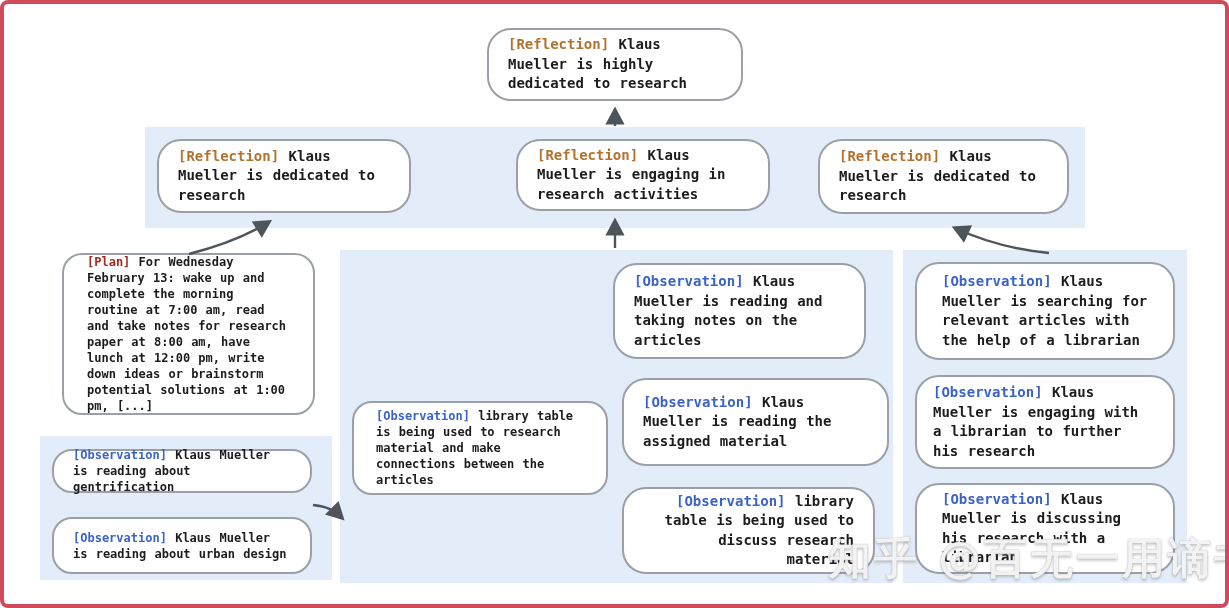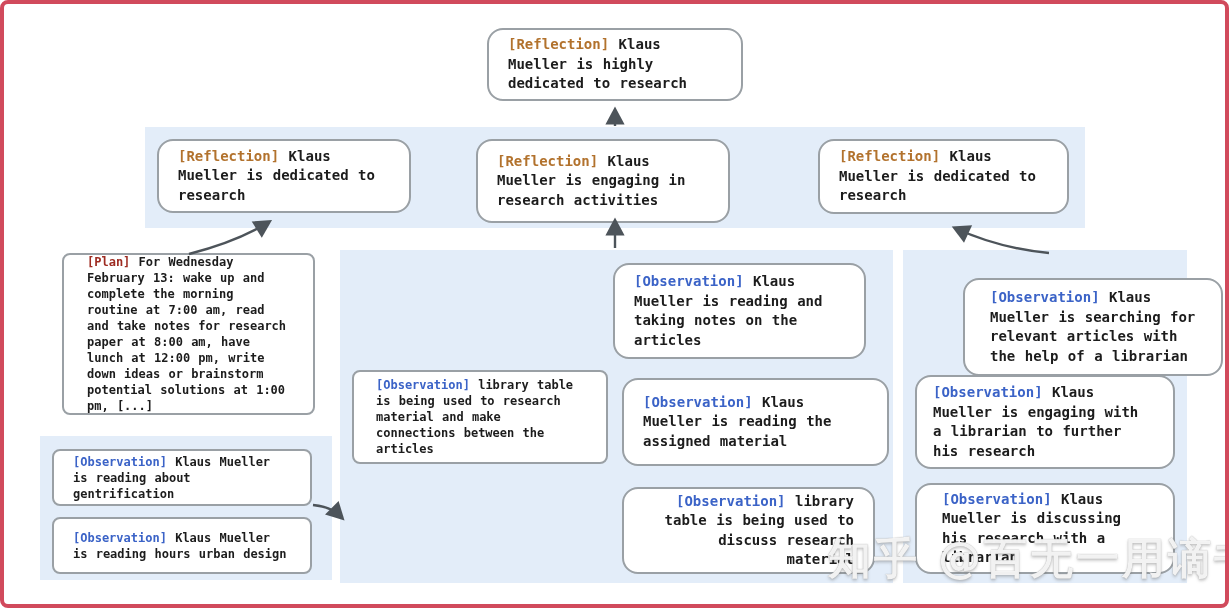--- a/index.html
+++ b/index.html
@@ -21,42 +21,42 @@
     z-index: 50;
   }
   .band {
     position: absolute;
     background: #e3edf9;
   }
   .node {
     position: absolute;
     background: #ffffff;
     border: 2px solid #9aa0a5;
-    border-radius: 16px;
+    border-radius: 24px;
     display: flex;
     align-items: center;
     z-index: 5;
   }
   .node .txt {
     width: 100%;
     font-weight: bold;
     color: #1c1c1c;
     font-size: 14px;
     line-height: 19.5px;
     word-spacing: 1px;
   }
   .node.lg { padding: 8px 19px; }
-  .node.sm { border-radius: 8px; }
+  .node.sm { border-radius: 20px; }
   .node.sm .txt { font-size: 12px; line-height: 16px; }
   .node.pad23 { padding: 8px 23px; }
   .node.pad25 { padding: 8px 25px; }
   .plan-box { padding: 11px 23px; }
   .plan-box .txt { line-height: 15.4px; }
   .obs-sm { padding: 10px 19px; }
-  .lib-sm { padding: 28px 22px; }
+  .lib-sm { padding: 28px 22px; margin-top: 31px; }
   .lib-sm .txt { line-height: 15.8px; }
   .tag-reflection { color: #b2722d; }
   .tag-observation { color: #3b63c7; }
   .tag-plan { color: #9e2c22; }
   svg.arrows {
     position: absolute;
     left: 0; top: 0;
     z-index: 8;
     pointer-events: none;
   }
@@ -99,53 +99,53 @@
     </g>
   </svg>
 
   <div class="node lg" style="left:487px; top:28px; width:256px; height:73px;">
     <div class="txt"><span class="tag-reflection">[Reflection]</span> <span>Klaus Mueller is highly dedicated to research</span></div>
   </div>
 
   <div class="node lg" style="left:157px; top:139px; width:254px; height:74px;">
     <div class="txt"><span class="tag-reflection">[Reflection]</span> <span>Klaus Mueller is dedicated to research</span></div>
   </div>
-  <div class="node lg" style="left:476px; top:139px; width:254px; height:84px;">
+  <div class="node lg" style="left:516px; top:139px; width:254px; height:72px;">
     <div class="txt"><span class="tag-reflection">[Reflection]</span> <span>Klaus Mueller is engaging in research activities</span></div>
   </div>
   <div class="node lg" style="left:818px; top:139px; width:251px; height:75px;">
     <div class="txt"><span class="tag-reflection">[Reflection]</span> <span>Klaus Mueller is dedicated to research</span></div>
   </div>
 
   <div class="node sm plan-box" style="left:62px; top:253px; width:253px; height:162px;">
     <div class="txt"><span class="tag-plan">[Plan]</span> <span>For Wednesday February 13: wake up and complete the morning routine at 7:00 am, read and take notes for research paper at 8:00 am, have lunch at 12:00 pm, write down ideas or brainstorm potential solutions at 1:00 pm, [...]</span></div>
   </div>
 
-  <div class="node sm obs-sm" style="left:52px; top:449px; width:260px; height:57px;">
+  <div class="node sm obs-sm" style="left:52px; top:449px; width:260px; height:44px;">
     <div class="txt"><span class="tag-observation">[Observation]</span> <span>Klaus Mueller is reading about gentrification</span></div>
   </div>
   <div class="node sm obs-sm" style="left:52px; top:517px; width:260px; height:57px;">
-    <div class="txt"><span class="tag-observation">[Observation]</span> <span>Klaus Mueller is reading hours urban design</span></div>
+    <div class="txt"><span class="tag-observation">[Observation]</span> <span>Klaus Mueller is reading about urban design</span></div>
   </div>
 
   <div class="node sm lib-sm" style="left:352px; top:370px; width:256px; height:94px;">
     <div class="txt"><span class="tag-observation">[Observation]</span> <span>library table is being used to research material and make connections between the articles</span></div>
   </div>
 
   <div class="node lg" style="left:613px; top:263px; width:253px; height:96px;">
     <div class="txt"><span class="tag-observation">[Observation]</span> <span>Klaus Mueller is reading and taking notes on the articles</span></div>
   </div>
   <div class="node lg" style="left:622px; top:378px; width:267px; height:88px;">
     <div class="txt"><span class="tag-observation">[Observation]</span> <span>Klaus Mueller is reading the assigned material</span></div>
   </div>
   <div class="node lg" style="left:622px; top:487px; width:253px; height:87px;text-align:right;">
     <div class="txt"><span class="tag-observation">[Observation]</span> <span>library table is being used to discuss research material</span></div>
   </div>
 
-  <div class="node lg pad25" style="left:915px; top:278px; width:260px; height:98px;margin-left:48px;">
+  <div class="node lg pad25" style="left:915px; top:262px; width:260px; height:98px;">
     <div class="txt"><span class="tag-observation">[Observation]</span> <span>Klaus Mueller is searching for relevant articles with the help of a librarian</span></div>
   </div>
   <div class="node lg pad25" style="left:915px; top:375px; width:260px; height:94px;padding-left:16px;">
     <div class="txt"><span class="tag-observation">[Observation]</span> <span>Klaus Mueller is engaging with a librarian to further his research</span></div>
   </div>
   <div class="node lg pad25" style="left:915px; top:483px; width:260px; height:91px;">
     <div class="txt"><span class="tag-observation">[Observation]</span> <span>Klaus Mueller is discussing his research with a librarian</span></div>
   </div>
 
   <div class="watermark">知乎 @百无一用谪书生</div>

